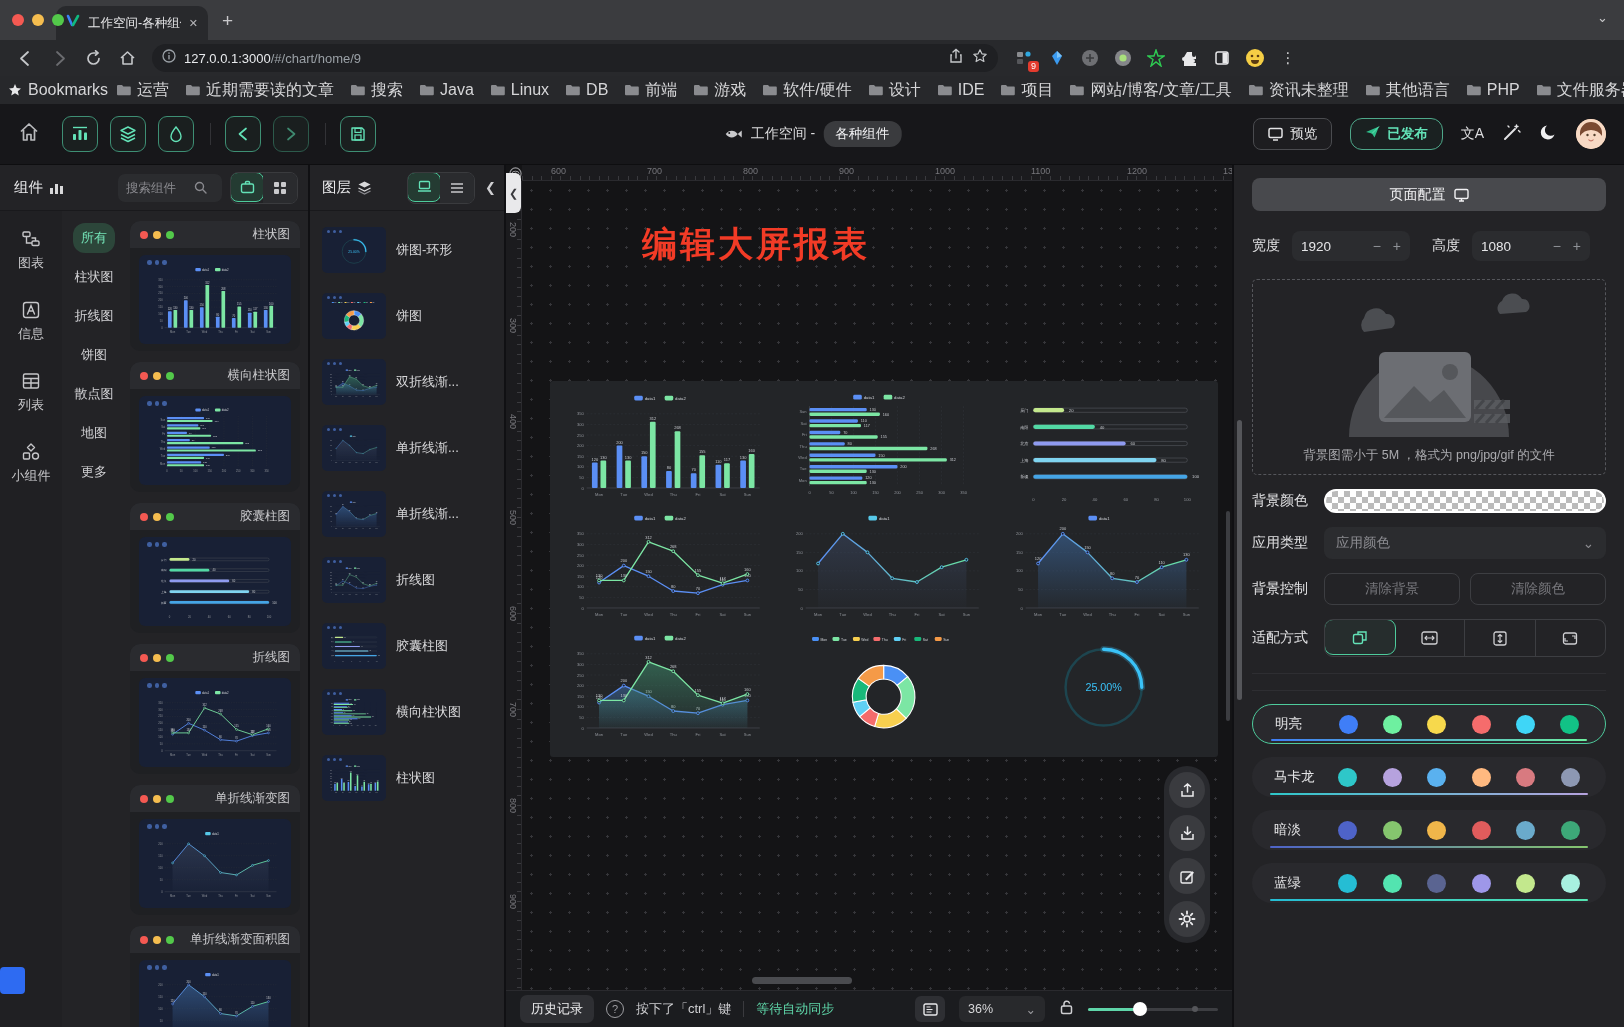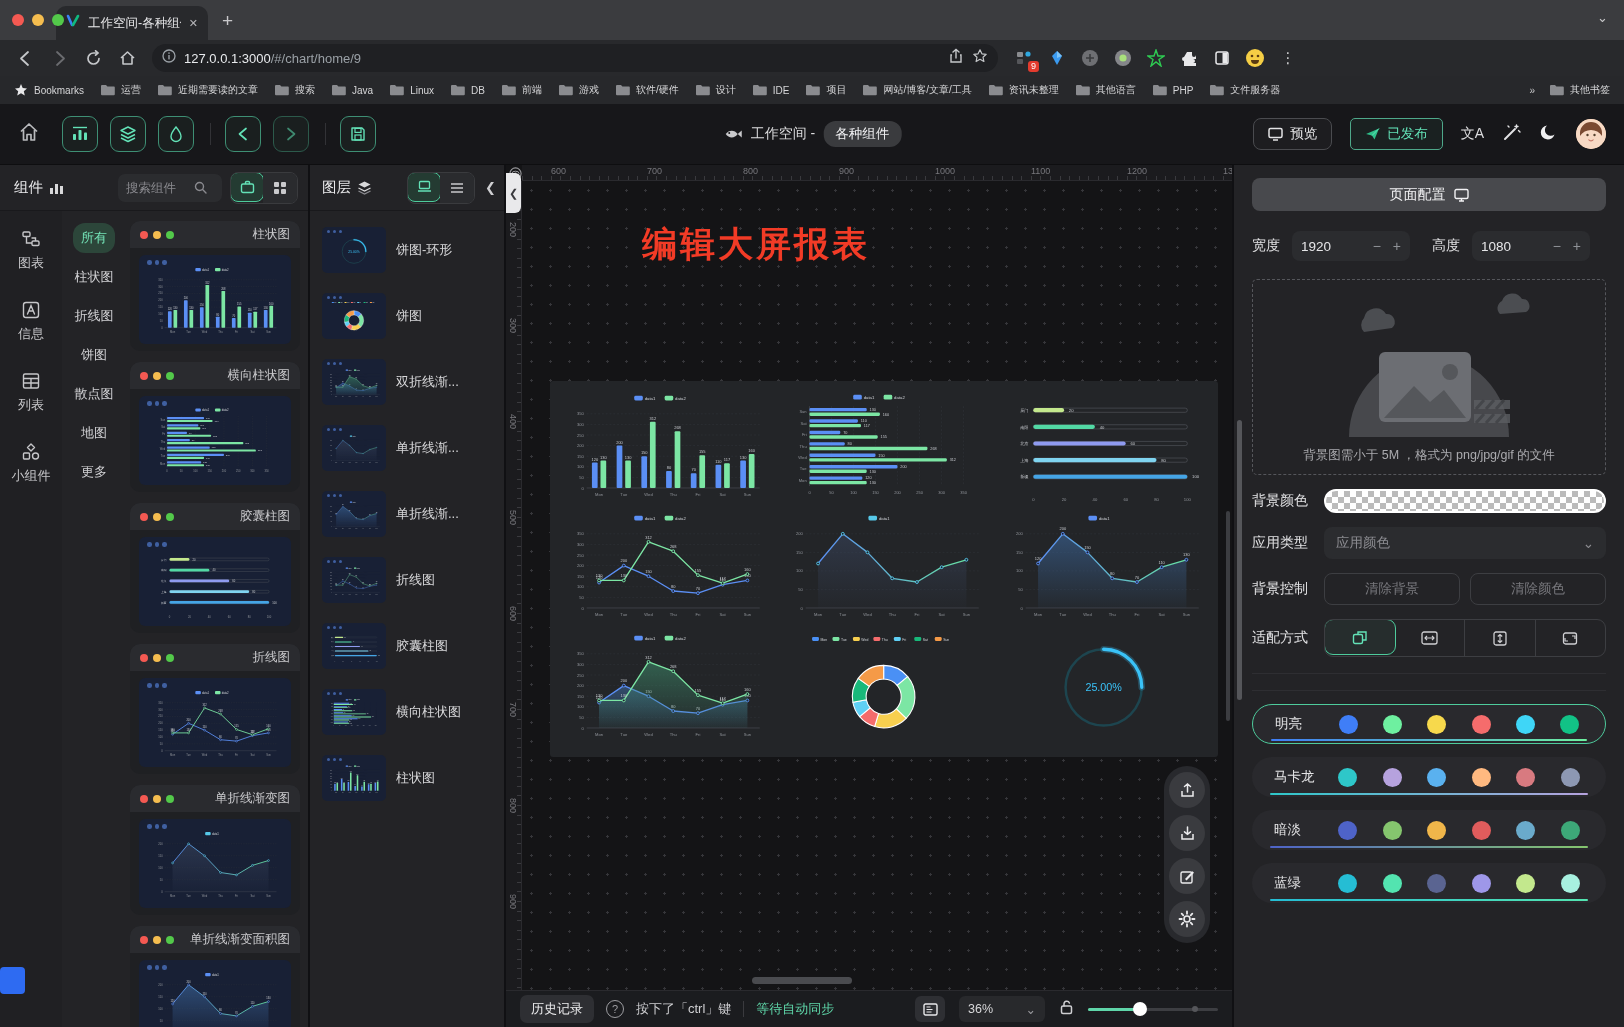--- a/index.html
+++ b/index.html
@@ -24,40 +24,40 @@
   .omni { flex:0 0 846px; height:28px; margin-left:6px; background:#1f2023; border-radius:14px;
     display:flex; align-items:center; padding:0 10px; gap:8px; }
   .omni-url { font-size:13px; color:#e8eaed; white-space:nowrap; }
   .omni-url .path { color:#9aa0a6; }
   .omni-spacer { flex:1; }
   .ext-row { display:flex; align-items:center; gap:13px; margin-left:12px; }
   .ext { position:relative; width:20px; height:20px; display:flex; align-items:center; justify-content:center; }
   .badge { position:absolute; right:-5px; bottom:-4px; background:#e33b2e; color:#fff; font-size:9px;
     border-radius:3px; padding:0 3px; line-height:11px; }
 
-  .bookmarks { height:28px; background:#27282b; display:flex; align-items:center; padding:0 14px; gap:16px;
-    font-size:10px; color:#d6d6d8; white-space:nowrap; overflow:hidden; }
+  .bookmarks { height:28px; background:#27282b; display:flex; align-items:center; padding:0 8px; gap:8px;
+    font-size:16px; color:#d6d6d8; white-space:nowrap; overflow:hidden; }
   .bm { display:flex; align-items:center; gap:6px; flex:0 0 auto; }
   .bm-right { margin-left:auto; display:flex; align-items:center; gap:14px; }
 
   
   .apbar { height:61px; background:#17171a; border-bottom:1px solid #0e0e10; display:flex; align-items:center;
     padding:0 18px; position:relative; }
   .home-ic { color:#b9babd; margin-right:22px; }
   .tealbtn { width:36px; height:36px; border:1px solid #3e8f74; border-radius:9px; background:rgba(99,226,183,.04);
     display:flex; align-items:center; justify-content:center; color:#63e2b7; margin-right:12px; }
   .tealbtn.dim { border-color:#2c5a4b; color:#3f8a70; }
   .vdiv { width:1px; height:22px; background:#323236; margin:0 14px 0 4px; }
   .ap-center { position:absolute; left:50%; transform:translateX(-50%); display:flex; align-items:center; gap:8px; font-size:14px; color:#dcdcde; }
   .ws-pill { background:#3a3b3e; border-radius:12px; padding:4px 12px; font-size:13.5px; color:#f0f0f2; }
   .ap-right { margin-left:auto; display:flex; align-items:center; gap:18px; }
   .btn-preview { display:flex; align-items:center; gap:7px; border:1px solid #4a4b4f; border-radius:8px;
     padding:6px 14px; font-size:13.5px; color:#e3e3e5; background:#1d1d20; }
-  .btn-publish { display:flex; align-items:center; gap:7px; border:1px solid #4ea88a; border-radius:5px;
-    padding:6px 14px; font-size:13.5px; color:#63e2b7; background:rgba(99,226,183,.05); }
+  .btn-publish { display:flex; gap:7px; border:1px solid #4ea88a; border-radius:12px;
+    padding:6px 14px; font-size:13.5px; color:#63e2b7; background:rgba(99,226,183,.05);font-weight:bold; }
   .glyph-ic { color:#dcdcde; font-size:15px; }
   .avatar { width:30px; height:30px; border-radius:50%; overflow:hidden; background:#f2cdb2; }
 
   
   .main { display:flex; height:862px; }
 
   .panel-left { width:310px; background:#232326; border-right:2px solid #101013; display:flex; flex-direction:column; }
   .pl-head { height:46px; display:flex; align-items:center; padding:0 10px 0 14px; gap:8px; border-bottom:1px solid #19191c; }
   .pl-title { font-size:14.5px; color:#ececee; display:flex; gap:6px; align-items:center; }
   .search { margin-left:auto; width:104px; height:28px; background:#2b2c2f; border-radius:7px; display:flex; align-items:center; padding:0 8px; gap:4px; }

